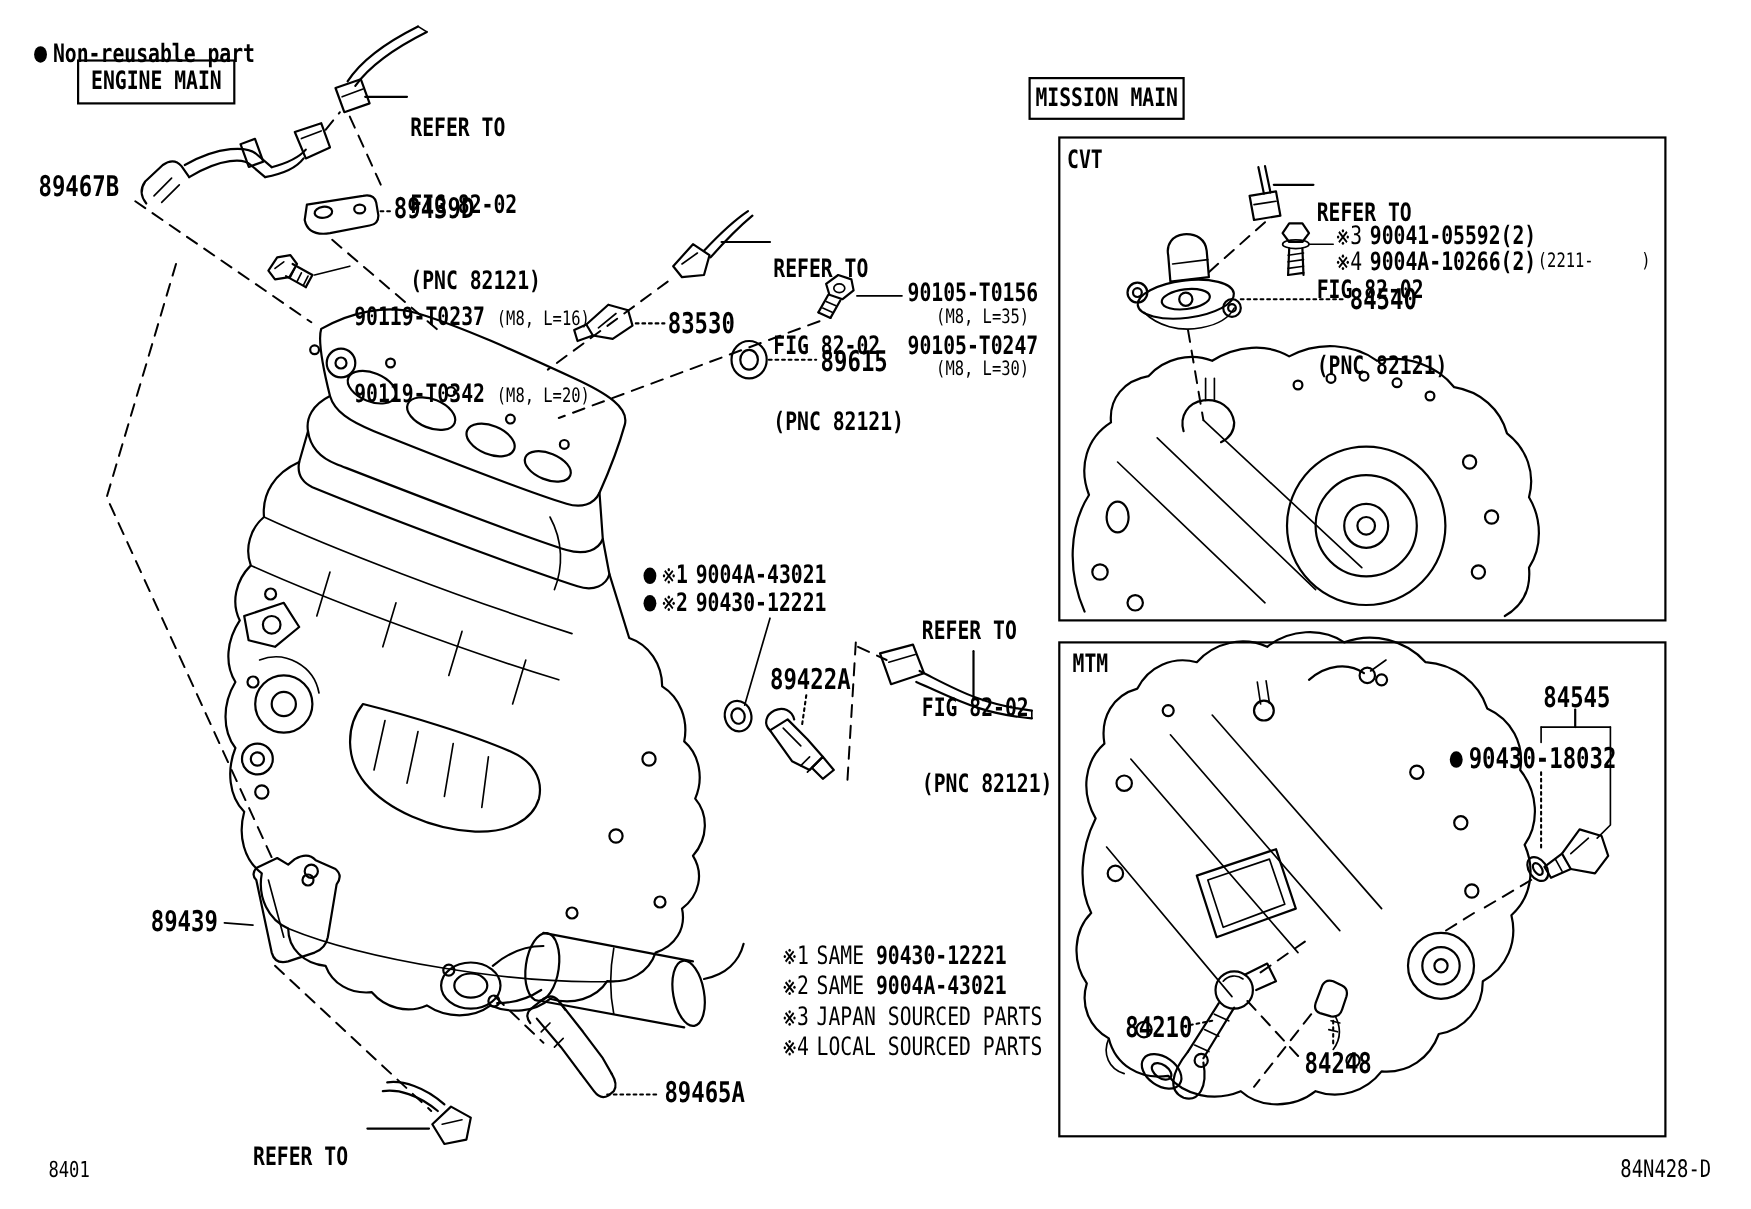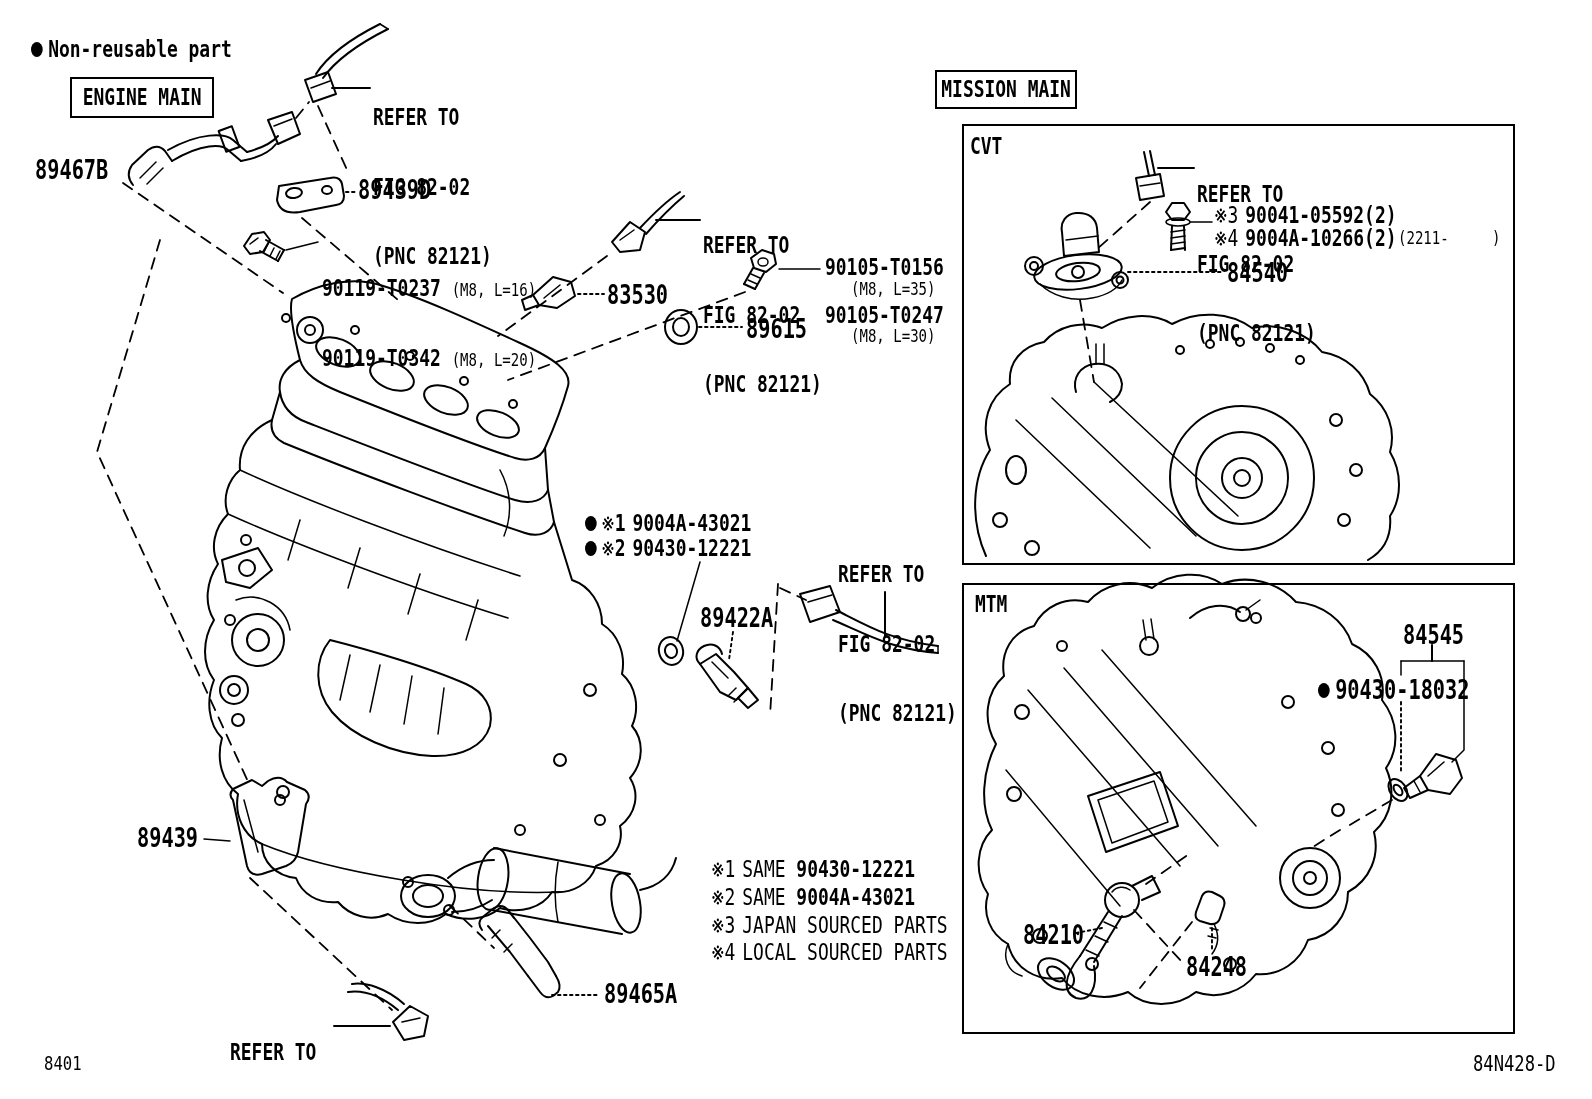--- a/index.html
+++ b/index.html
@@ -349,21 +349,21 @@
     <g>
       <path d="M1196,912 L1202,896 Q1205,890 1212,892 L1220,896 Q1226,899 1224,906 L1220,918 Q1218,925 1210,924 L1200,921 Q1194,919 1196,912 Z"></path>
       <path class="thin" d="M1214,924 C1220,936 1218,946 1212,954"></path>
       <path class="thin" d="M1210,928 L1218,930"></path>
         <path class="thin" d="M1208,936 L1216,938"></path>
       <path class="dots" d="M1212,928 L1212,952"></path>
       <path class="dash" d="M1192,922 L1140,988"></path>
     </g>
   </svg>
 
-  <div class="box" style="left:70px;top:77px;width:140px;height:37px;">
+  <div class="box" style="left:70px;top:54px;width:140px;height:37px;">
     <div class="t fz-med">ENGINE MAIN</div>
   </div>
   <div class="box" style="left:935px;top:70px;width:138px;height:35px;">
     <div class="t fz-med">MISSION MAIN</div>
   </div>
   <div class="panel" style="left:962px;top:124px;width:549px;height:437px;"></div>
   <div class="panel" style="left:962px;top:583px;width:549px;height:447px;"></div>
 
   <div class="t fz-med row" style="left:31px;top:37px;">
     <span class="dot"></span>

